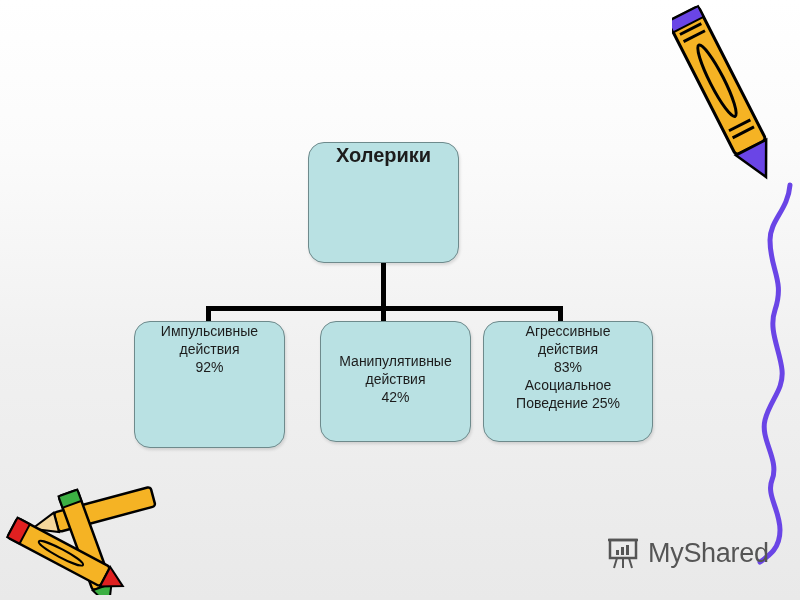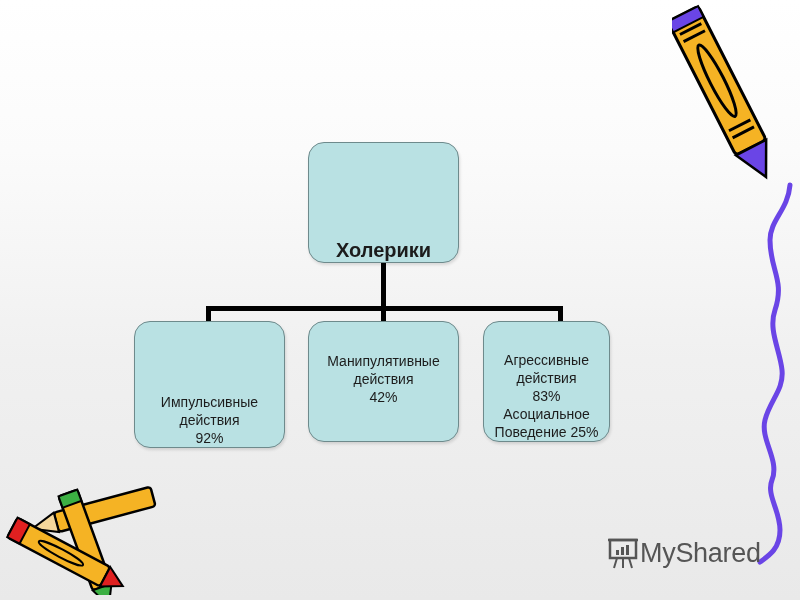--- a/index.html
+++ b/index.html
@@ -4,54 +4,54 @@
 <style>
   html, body { margin:0; padding:0; }
   body {
     width:800px; height:600px; position:relative; overflow:hidden;
     background: linear-gradient(to bottom, #ffffff 0%, #fbfbfb 25%, #f0f0f0 60%, #e9e9e9 100%);
     font-family: "Liberation Sans", sans-serif;
   }
   .box {
     position:absolute; box-sizing:border-box;
     background:#b9e1e3; border:1.5px solid #6e8a8c; border-radius:16px;
-    display:flex; align-items:flex-end; justify-content:center; text-align:center;
+    display:flex; align-items:flex-start; justify-content:center; text-align:center;
     color:#1c1c1c; box-shadow: 1px 2px 3px rgba(0,0,0,0.12);
   }
   .box .txt { white-space:pre-line; font-size:14px; line-height:18px; }
   .root .txt { font-size:20px; font-weight:bold; line-height:24px; }
   .line { position:absolute; background:#000; }
   .logo { position:absolute; left:606px; top:536px; display:flex; align-items:center; }
-  .logo .brand { font-size:27px; color:#555; letter-spacing:-0.3px; margin-left:0; }
+  .logo .brand { font-size:27px; color:#555; letter-spacing:-0.3px; margin-left:8px; }
   svg { position:absolute; }
 </style>
 </head>
 <body>
 
 <div class="line" style="left:381px; top:263px; width:5px; height:47px;"></div>
 <div class="line" style="left:206px; top:306px; width:357px; height:5px;"></div>
 <div class="line" style="left:206px; top:306px; width:5px; height:16px;"></div>
 <div class="line" style="left:381px; top:306px; width:5px; height:16px;"></div>
 <div class="line" style="left:558px; top:306px; width:5px; height:16px;"></div>
 
 <div class="box root" style="left:308px; top:142px; width:151px; height:121px;">
   <span class="txt">Холерики</span>
 </div>
 
 <div class="box" style="left:134px; top:321px; width:151px; height:127px;">
   <span class="txt">Импульсивные
 действия
 92%</span>
 </div>
-<div class="box" style="left:308px; top:321px; width:151px; height:121px; align-items:flex-start; padding-top:30px;">
+<div class="box" style="left:320px; top:321px; width:151px; height:121px; align-items:flex-start; padding-top:30px;">
   <span class="txt">Манипулятивные
 действия
 42%</span>
 </div>
-<div class="box" style="left:483px; top:321px; width:127px; height:121px;">
+<div class="box" style="left:483px; top:321px; width:170px; height:121px;">
   <span class="txt">Агрессивные
 действия
 83%
 Асоциальное
 Поведение 25%</span>
 </div>
 
 <svg style="left:672px; top:0px;" width="115" height="195" viewBox="0 0 115 195">
   <g transform="rotate(-27 50 95)">
     <rect x="35" y="5" width="34" height="150" rx="4" fill="#f5b324" stroke="#000" stroke-width="3"></rect>

